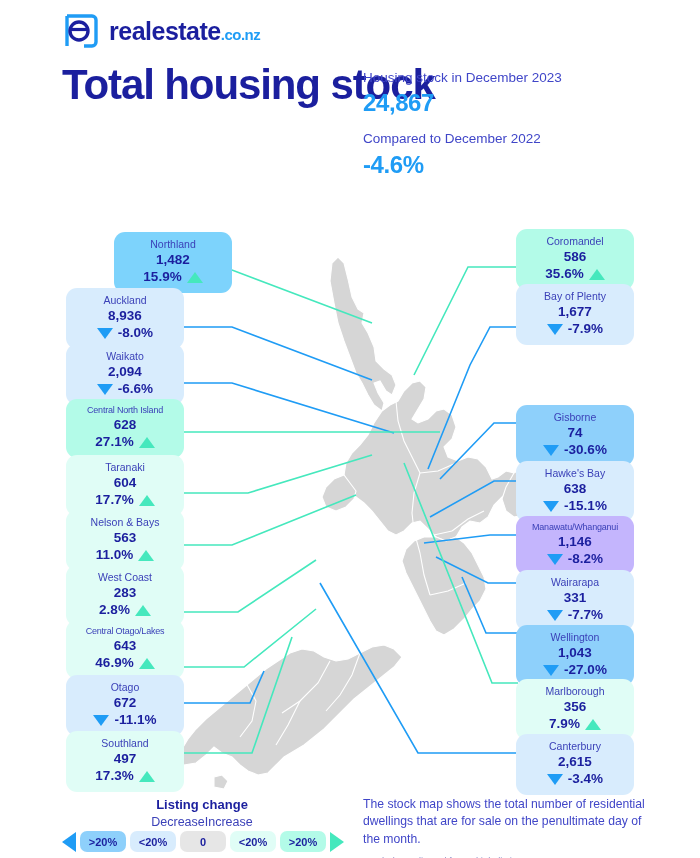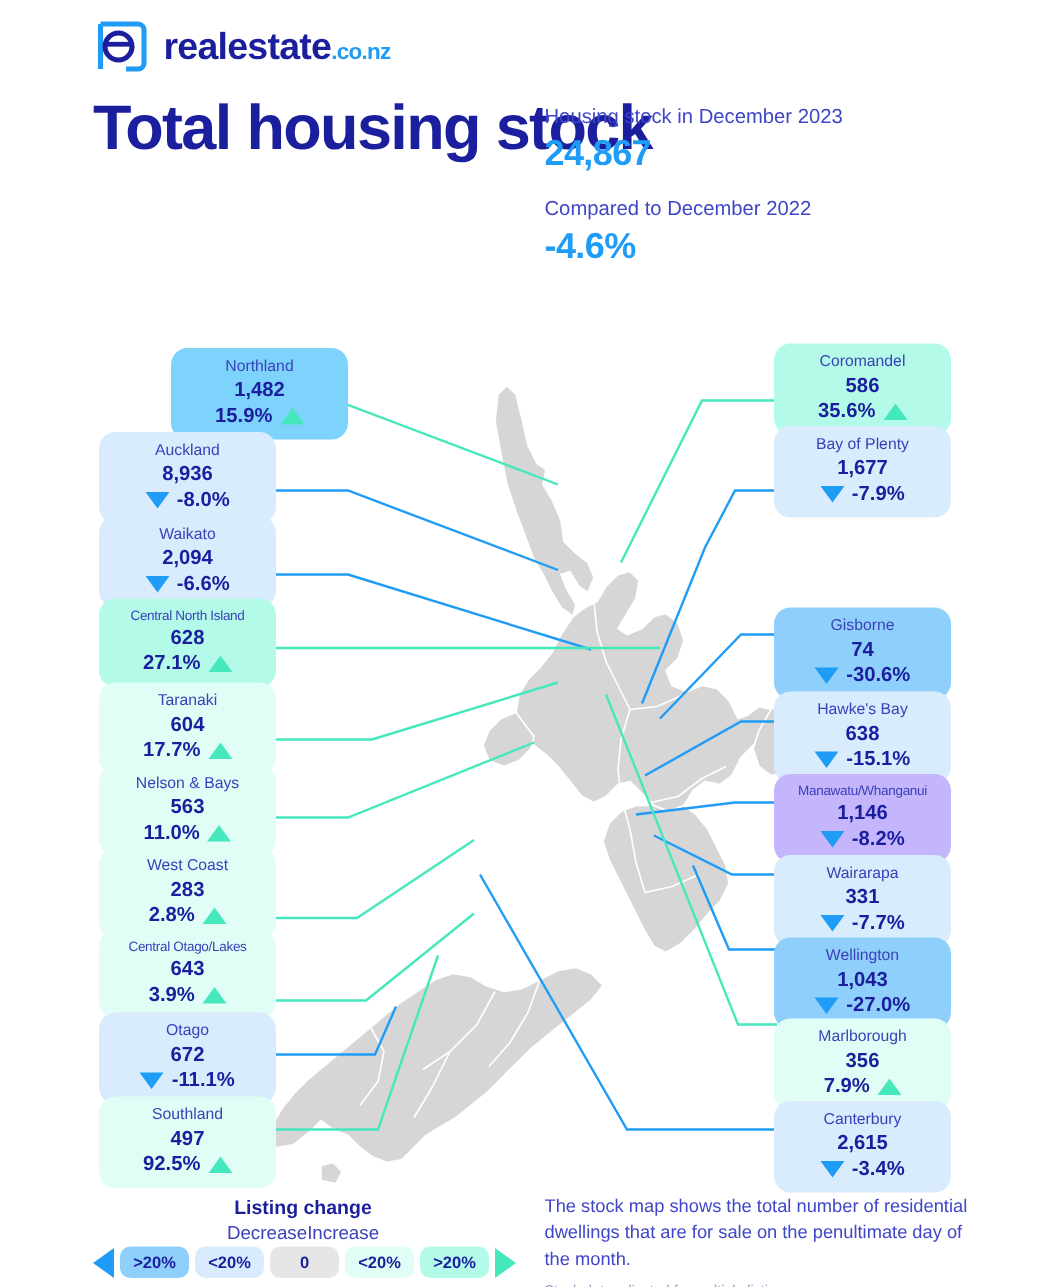--- a/index.html
+++ b/index.html
@@ -235,37 +235,37 @@
         <div class="box-num">283</div>
         <div class="box-pct">
           <span>2.8%</span>
           <span class="tri up"></span>
         </div>
       </div>
       <div class="box left" style="left: 66px; top: 620px; background: rgb(224, 253, 246);">
         <div class="box-name tight">Central Otago/Lakes</div>
         <div class="box-num">643</div>
         <div class="box-pct">
-          <span>3.9%</span>
+          <span>46.9%</span>
           <span class="tri up"></span>
         </div>
       </div>
       <div class="box left" style="left: 66px; top: 675px; background: rgb(216, 236, 253);">
         <div class="box-name">Otago</div>
         <div class="box-num">672</div>
         <div class="box-pct">
           <span class="tri down"></span>
           <span>-11.1%</span>
         </div>
       </div>
       <div class="box left" style="left: 66px; top: 731px; background: rgb(224, 253, 246);">
         <div class="box-name">Southland</div>
         <div class="box-num">497</div>
         <div class="box-pct">
-          <span>92.5%</span>
+          <span>17.3%</span>
           <span class="tri up"></span>
         </div>
       </div>
       <div class="box right" style="left: 516px; top: 229px; background: rgb(179, 251, 232);">
         <div class="box-name">Coromandel</div>
         <div class="box-num">586</div>
         <div class="box-pct">
           <span>35.6%</span>
           <span class="tri up"></span>
         </div>

